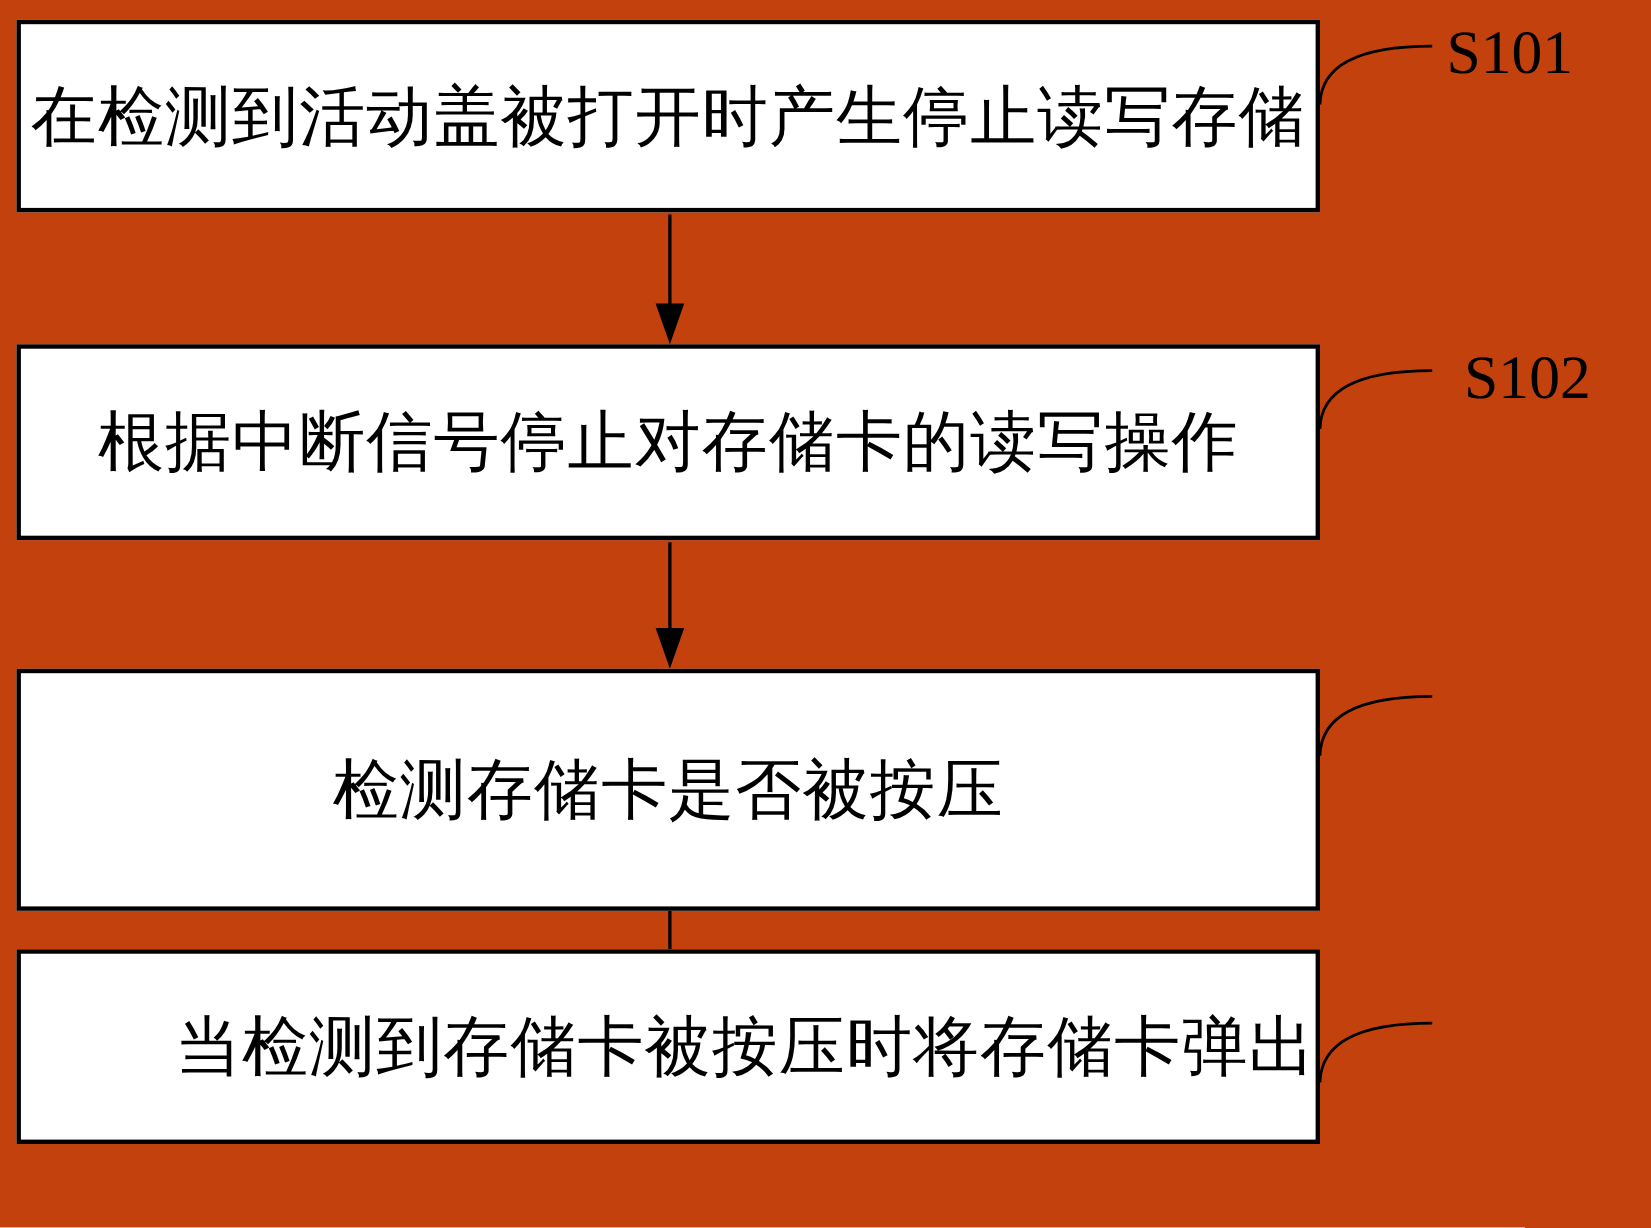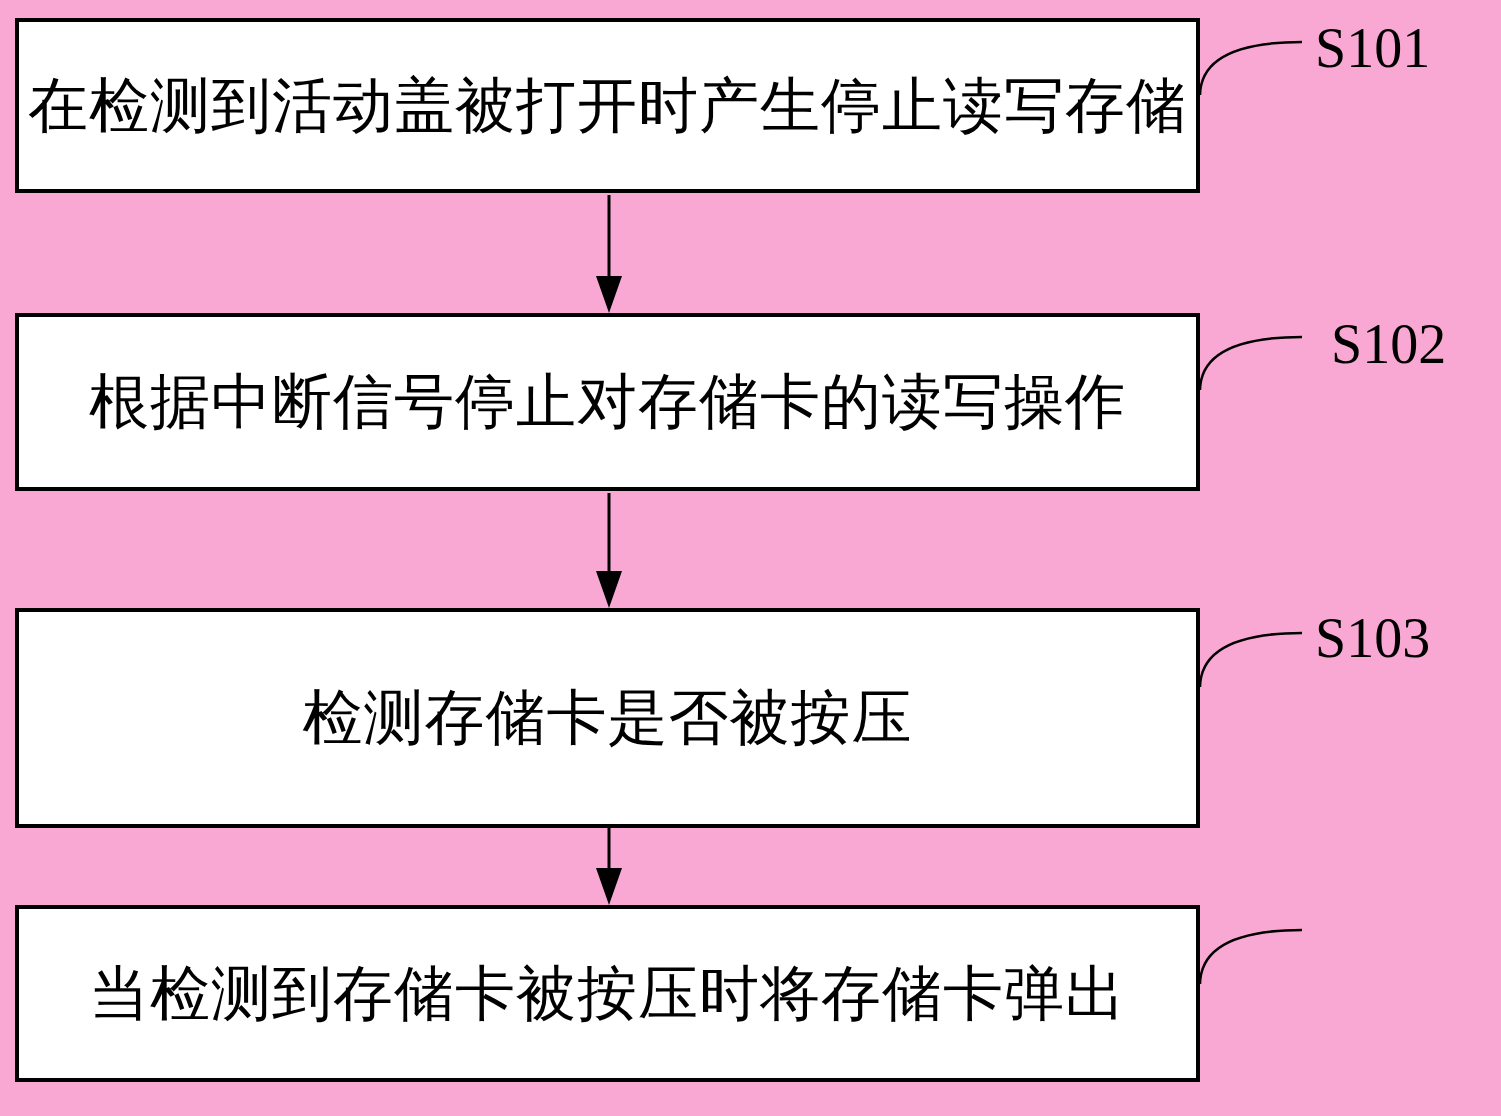--- a/index.html
+++ b/index.html
@@ -4,21 +4,21 @@
 <style>
   html, body {
     margin: 0;
     padding: 0;
     background: #ffffff;
   }
   .canvas {
     position: relative;
     width: 1501px;
     height: 1116px;
-    background: #f9a8d4;
+    background: #c2410c;
     overflow: hidden;
     font-family: "Liberation Serif", "DejaVu Serif", serif;
   }
   .overlay {
     position: absolute;
     left: 0;
     top: 0;
     width: 1501px;
     height: 1116px;
     pointer-events: none;
@@ -36,21 +36,21 @@
     justify-content: center;
     text-align: center;
     color: #000000;
     font-size: 60px;
     line-height: 76px;
     letter-spacing: 1px;
   }
   .box-1 { top: 18px;  height: 175px; }
   .box-2 { top: 313px; height: 178px; }
   .box-3 { top: 608px; height: 220px; }
-  .box-4 { top: 905px; height: 177px; }
+  .box-4 { top: 863px; height: 177px; align-items: flex-end; }
   .ref-label {
     position: absolute;
     left: 1315px;
     color: #000000;
     font-size: 56px;
     line-height: 72px;
     white-space: nowrap;
   }
   .ref-1 { top: 12px; }
   .ref-2 { top: 308px; margin-left: 16px; }
@@ -90,15 +90,14 @@
   <div class="step-box box-3">
     <span>检测存储卡是否被按压</span>
   </div>
 
   <div class="step-box box-4">
     <span>当检测到存储卡被按压时将存储卡弹出</span>
   </div>
 
   <div class="ref-label ref-1">S101</div>
   <div class="ref-label ref-2">S102</div>
-  <div class="ref-label ref-3">S103</div>
 
 </div>
 
 </body></html>

